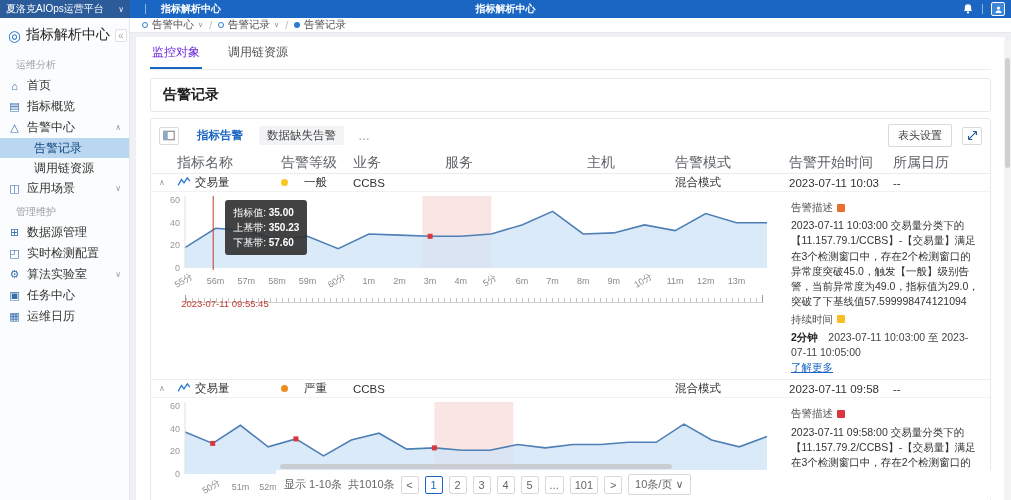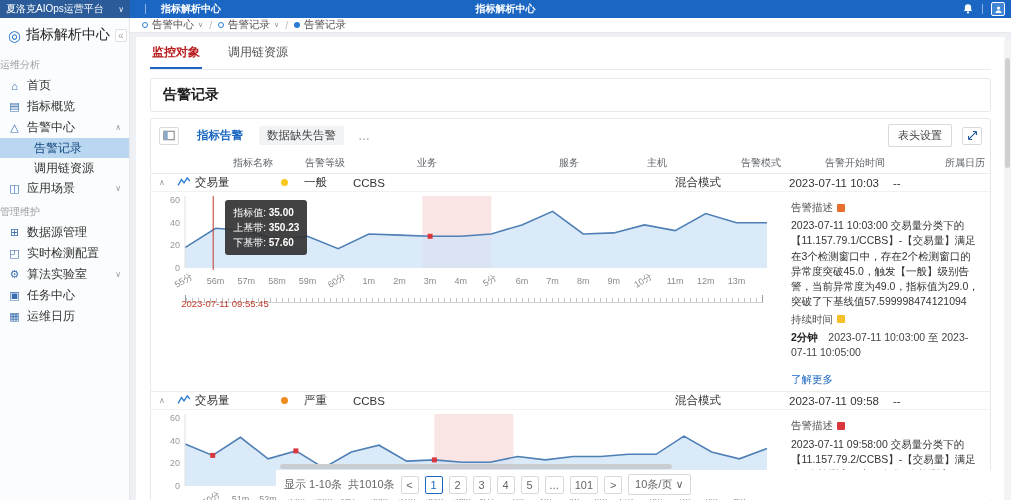--- a/index.html
+++ b/index.html
@@ -17,77 +17,77 @@
   .topbar .vsep { width:1px; height:10px; background:rgba(255,255,255,.5); }
   .avatar-tile { width:14px; height:14px; background:#3f86d6; border:1px solid #fff; border-radius:2px; display:flex; align-items:center; justify-content:center; }
 
   
   .layout { display:flex; height:482px; }
   .sidebar { width:130px; background:#fbfcfd; border-right:1px solid #e3e6ea; flex:none; font-size:12px; }
   .sb-head { display:flex; align-items:center; gap:5px; padding:8px 6px 8px 8px; }
   .sb-logo { color:#2270c9; font-size:15px; line-height:1; }
   .sb-title { font-size:14px; color:#222; white-space:nowrap; }
   .sb-collapse { margin-left:auto; color:#aaa; font-size:10px; border:1px solid #e0e0e0; border-radius:2px; padding:0 2px; background:#fff; }
-  .sb-section { color:#9aa0a6; font-size:10px; padding:6px 0 3px; }
+  .sb-section { color:#9aa0a6; font-size:10px; padding:6px 16px 3px; }
   .sb-item { display:flex; align-items:center; gap:6px; padding:4px 8px; color:#333; cursor:pointer; height:21px; }
   .sb-item .ic { color:#396eae; width:13px; font-size:11px; text-align:center; }
   .sb-item .chev { margin-left:auto; color:#999; font-size:8px; }
   .sb-child { padding:3px 8px 3px 34px; height:20px; display:flex; align-items:center; cursor:pointer; }
   .sb-child.active { background:#b9d7f0; color:#16497f; }
 
   .main { flex:1; display:flex; flex-direction:column; min-width:0; position:relative; }
   .crumbbar { height:21px; background:#fff; border-bottom:1px solid #e7e9ec; display:flex; align-items:center; padding:0 12px; gap:6px; font-size:10.5px; color:#555; }
   .crumb { display:flex; align-items:center; gap:4px; cursor:pointer; }
   .dot-h { width:6px; height:6px; border:1px solid #2b7bd3; border-radius:50%; display:inline-block; }
   .dot-s { width:6px; height:6px; background:#2b7bd3; border-radius:50%; display:inline-block; }
   .crumb .cv { font-size:7px; color:#888; }
   .crumb-sep { color:#bbb; }
 
   .content { flex:1; padding:4px 6px 0 6px; min-width:0; }
   .content-card { background:#fff; border-radius:2px; height:100%; padding:0 14px; }
 
   .tabsrow { display:flex; gap:24px; border-bottom:1px solid #ebebeb; }
   .tab { padding:7px 2px 6px; cursor:pointer; color:#555; font-size:12px; }
-  .tab.active { color:#b91c1c; border-bottom:2px solid #1a66c0; font-weight:bold; }
+  .tab.active { color:#6d28d9; border-bottom:2px solid #1a66c0; font-weight:normal; }
 
   .panel-head { border:1px solid #e8e8e8; border-radius:3px; margin-top:8px; padding:7px 12px; display:flex; align-items:center; gap:14px; }
   .panel-title { font-size:14px; font-weight:bold; color:#222; }
   .panel-desc { font-size:10.5px; color:#8a8a8a; }
 
   .table-card { border:1px solid #e8e8e8; border-radius:3px; margin-top:6px; overflow:hidden; }
   .toolbar { display:flex; align-items:center; padding:5px 8px; gap:10px; }
   .icon-btn { width:20px; height:18px; border:1px solid #d9d9d9; border-radius:2px; background:#fff; display:flex; align-items:center; justify-content:center; cursor:pointer; }
   .ttab { font-size:11.5px; color:#444; padding:2px 8px; border-radius:2px; cursor:pointer; background:#f2f3f5; }
   .ttab.active { color:#1a66c0; background:transparent; font-weight:bold; }
   .tmore { color:#999; cursor:pointer; padding:0 4px; }
   .toolbar .sp { flex:1; }
   .btn { border:1px solid #d9d9d9; background:#fff; border-radius:2px; font-size:11px; color:#444; padding:3px 9px; cursor:pointer; }
 
   .tgrid { display:grid; grid-template-columns:22px 104px 72px 92px 142px 88px 114px 104px 100px 48px; align-items:center; }
-  .thead { border-bottom:1px solid #ebebeb; color:#5f6368; font-size:10px; height:22px;text-align:right; }
+  .thead { border-bottom:1px solid #ebebeb; color:#5f6368; font-size:14px; height:22px; }
   .thead > div, .trow > div { padding:0 4px; white-space:nowrap; overflow:hidden; }
   .trow { height:18px; font-size:11.5px; color:#333; border-bottom:1px solid #f2f2f2; }
   .trow .care { color:#999; font-size:8px; text-align:center; cursor:pointer; }
   .namecell { display:flex; align-items:center; gap:4px; }
   .lvl { display:flex; align-items:center; gap:16px; }
   .lvl .d { width:7px; height:7px; border-radius:50%; display:inline-block; }
 
   .detail { display:flex; border-bottom:1px solid #ededed; }
   .chartbox { flex:none; width:628px; position:relative; padding-left:4px; }
   .ruler { margin-left:30px; width:578px; height:8px; border-left:1px solid #9e9e9e; border-right:1px solid #9e9e9e; border-bottom:1px solid #cfcfcf;
     background:repeating-linear-gradient(90deg,#c2c2c2 0 1px,transparent 1px 6px); background-size:100% 4px; background-position:0 100%; background-repeat:no-repeat; }
   .redlabel { position:absolute; color:#c0392b; font-size:9.5px; white-space:nowrap; }
   .tooltip { position:absolute; background:rgba(50,50,50,.92); color:#fff; border-radius:3px; padding:5px 8px; font-size:10px; line-height:1.5; z-index:5; }
   .tooltip b { font-weight:bold; }
   .descbox { flex:1; min-width:0; padding:6px 10px 4px 12px; font-size:10.5px; color:#444; line-height:1.45; }
   .descbox .h { color:#555; margin:2px 0 3px; display:flex; align-items:center; gap:4px; }
   .descbox .sq { width:8px; height:8px; border-radius:1px; display:inline-block; }
   .descbox .body { color:#333; }
   .descbox .dur b { color:#222; }
-  .morelink { color:#1a66c0; cursor:pointer; display:inline-block; margin-top:12px; }
+  .morelink { color:#1a66c0; text-decoration:underline; cursor:pointer; display:inline-block; margin-top:0; }
 
   .hthumb { position:absolute; left:4px; top:0; height:5px; width:392px; background:#c9ccd1; border-radius:3px; }
   .pager { display:flex; align-items:center; gap:6px; font-size:11px; color:#666; padding:4px 8px; }
   .pbtn { min-width:18px; height:18px; border:1px solid #d9d9d9; border-radius:2px; background:#fff; display:flex; align-items:center; justify-content:center; padding:0 4px; cursor:pointer; }
   .pbtn.cur { border-color:#1a66c0; color:#1a66c0; }
   .psel { border:1px solid #d9d9d9; border-radius:2px; padding:2px 6px; background:#fff; cursor:pointer; }
 
   .vscroll { position:absolute; right:0; top:40px; width:7px; bottom:0; background:#f4f4f4; }
   .vscroll .th { position:absolute; top:18px; left:1px; width:5px; height:110px; background:#cfcfcf; border-radius:3px; }
 

